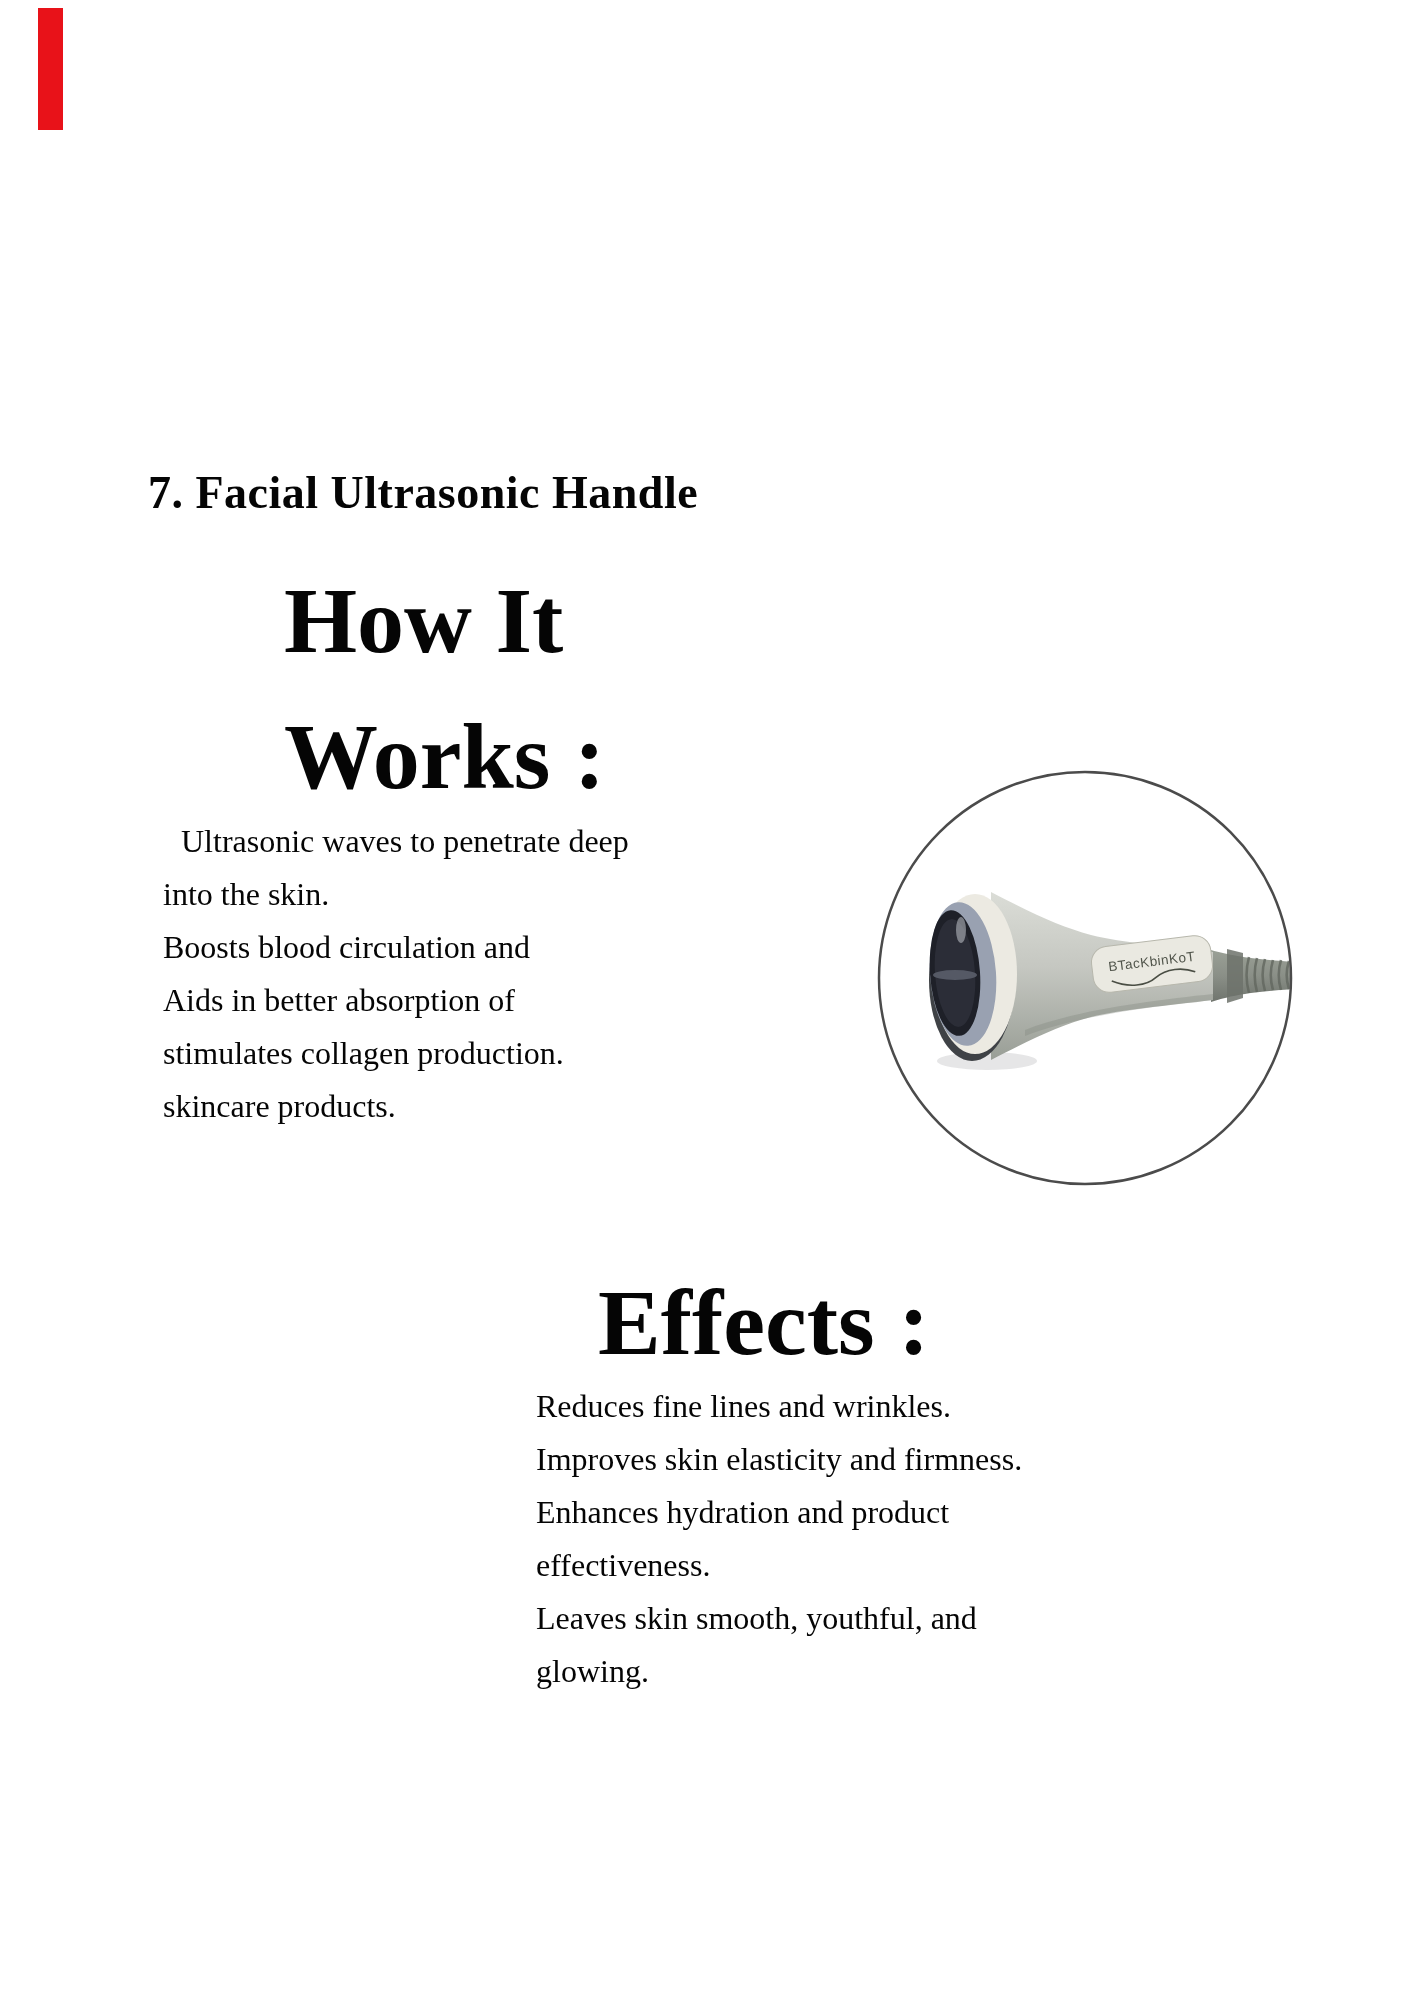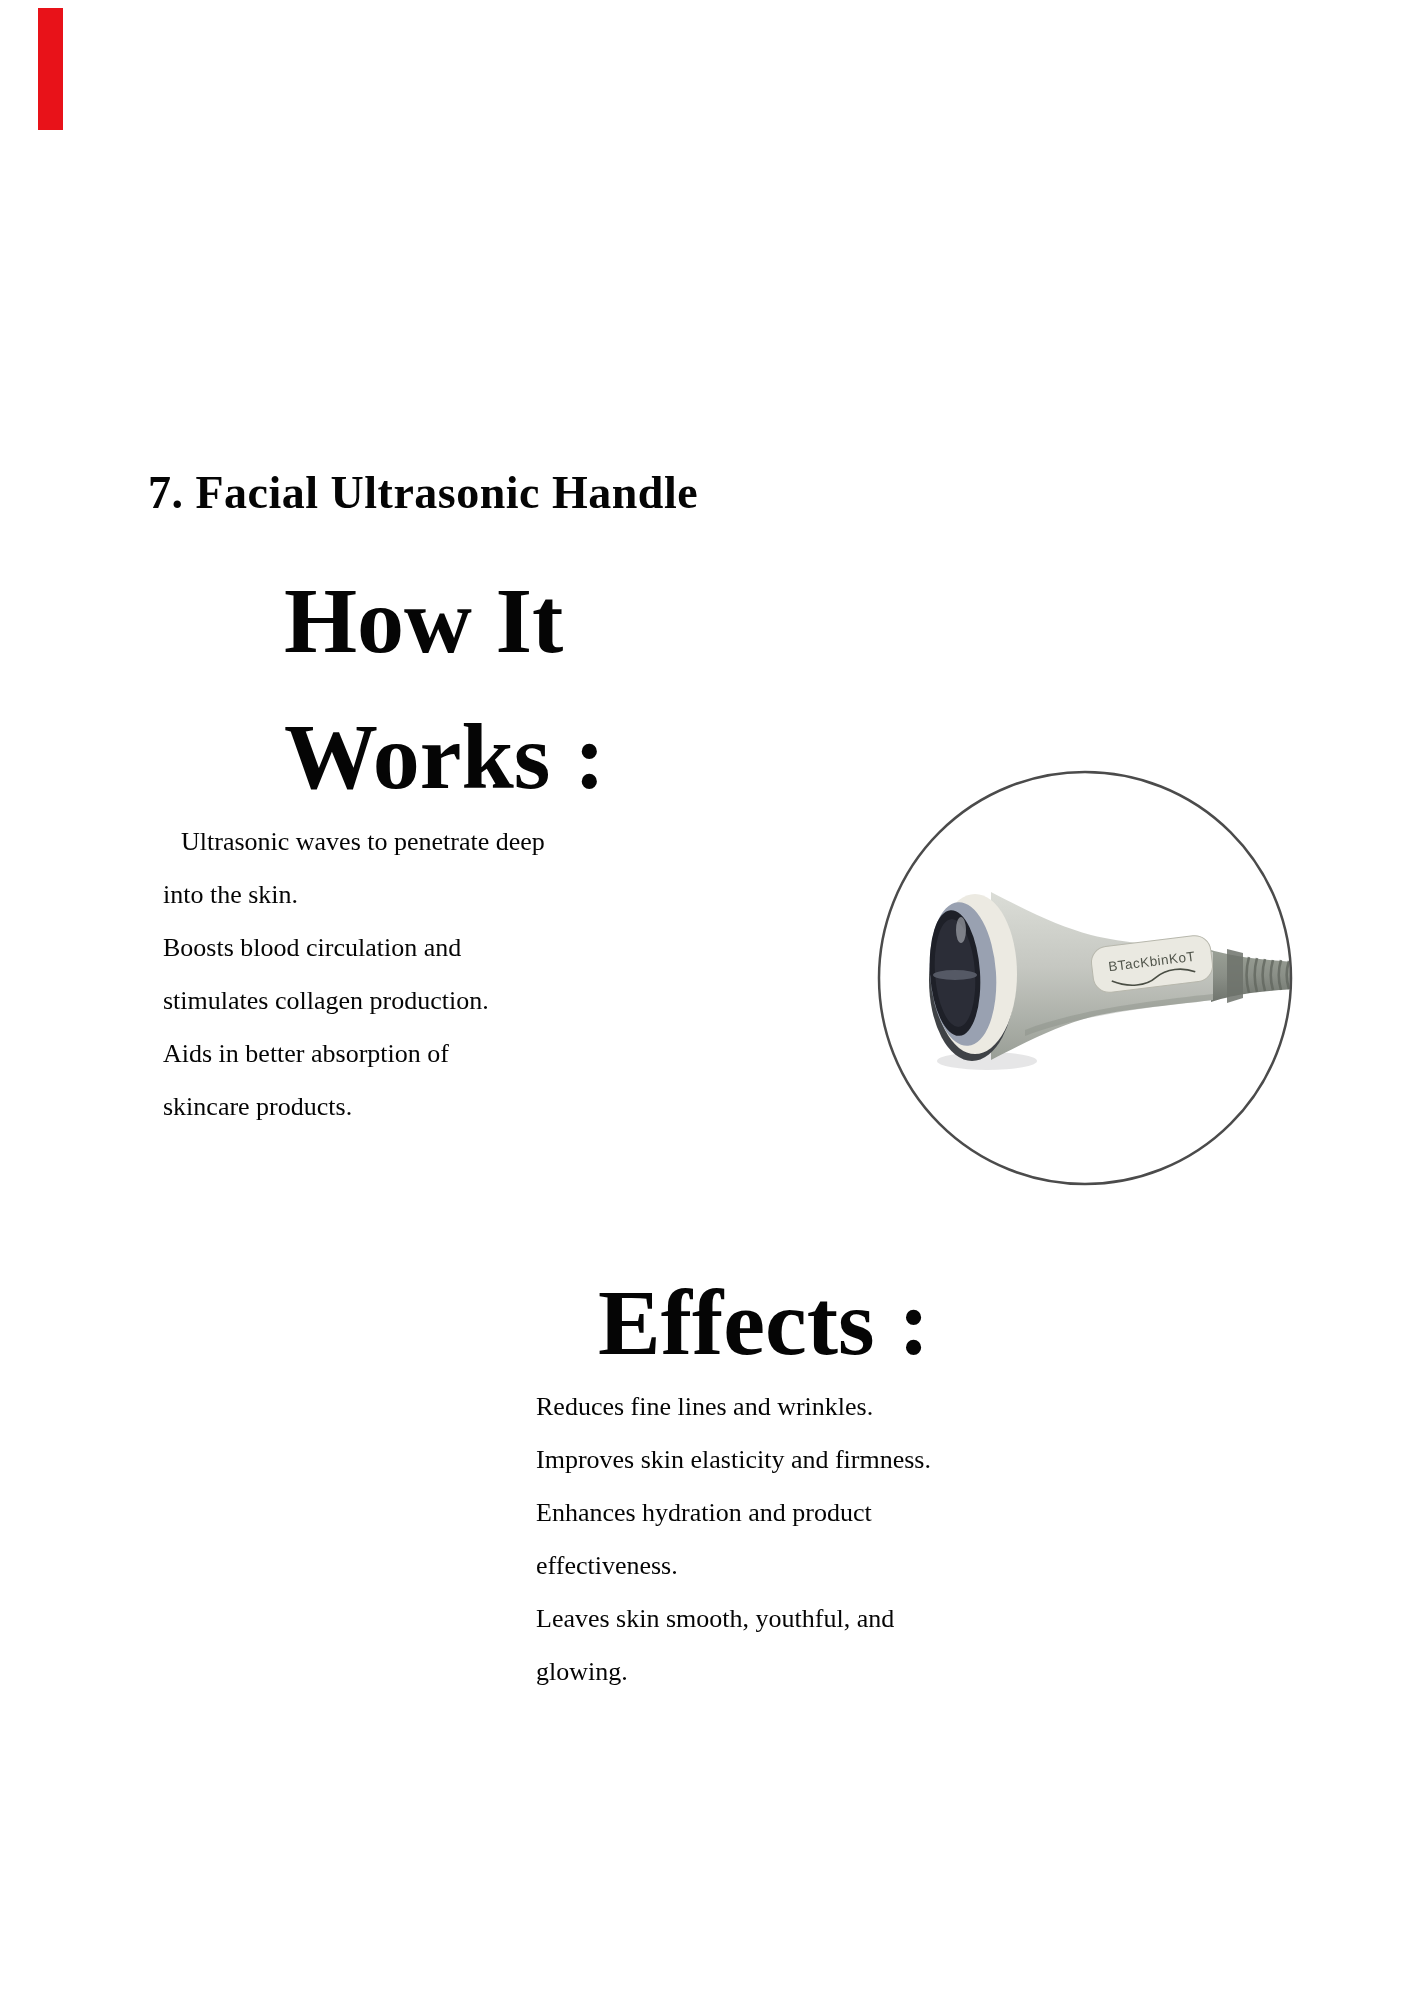--- a/index.html
+++ b/index.html
@@ -9,21 +9,21 @@
   }
   .red-bar{position:absolute;left:38px;top:8px;width:25px;height:122px;background:#e81219;}
   .doc-title{
     position:absolute;left:148px;top:466px;
     font-size:46px;font-weight:bold;letter-spacing:.5px;white-space:nowrap;
   }
   .hiw-heading{
     position:absolute;left:264px;top:552px;
     font-size:94px;font-weight:bold;line-height:136px;white-space:nowrap;margin-left:20px;
   }
-  .para{font-size:26px;line-height:53px;white-space:nowrap;}
+  .para{font-size:32px;line-height:53px;white-space:nowrap;}
   .hiw-body{position:absolute;left:163px;top:815px;}
   .hiw-body .line-0{text-indent:18px;}
   .effects-heading{
     position:absolute;left:558px;top:1268px;
     font-size:94px;font-weight:bold;line-height:108px;white-space:nowrap;margin-left:40px;
   }
   .effects-body{position:absolute;left:536px;top:1380px;}
   .photo-wrap{position:absolute;left:875px;top:768px;width:420px;height:420px;}
   .photo-wrap svg{display:block;width:420px;height:420px;}
 </style>
@@ -38,22 +38,22 @@
 
   <div class="hiw-heading">
     <div>How It</div>
     <div>Works :</div>
   </div>
 
   <div class="para hiw-body">
     <div class="line-0">Ultrasonic waves to penetrate deep</div>
     <div>into the skin.</div>
     <div>Boosts blood circulation and</div>
+    <div>Aids in better absorption of</div>
     <div>stimulates collagen production.</div>
-    <div>Aids in better absorption of</div>
     <div>skincare products.</div>
   </div>
 
   <div class="photo-wrap">
     <svg viewBox="0 0 420 420" xmlns="http://www.w3.org/2000/svg">
       <defs>
         <clipPath id="circleClip">
             <circle cx="210" cy="210" r="205"></circle>
           </clipPath>
         <linearGradient id="bodyGrad" x1="0" y1="0" x2="0" y2="1">

